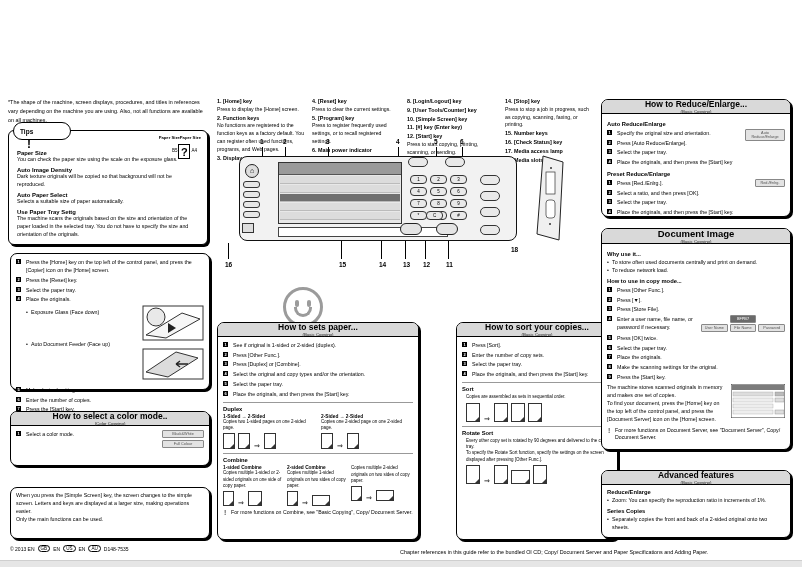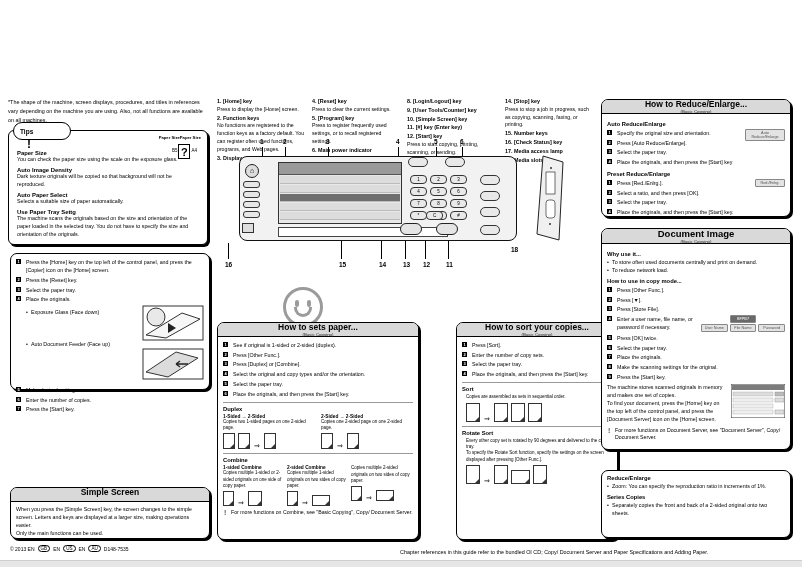--- a/index.html
+++ b/index.html
@@ -382,25 +382,37 @@
         </div>
       </div>
       <ol class="steps" style="margin-top:2px;">
         <li><span class="sq">5</span><span>Make desired settings.</span></li>
         <li><span class="sq">6</span><span>Enter the number of copies.</span></li>
         <li><span class="sq">7</span><span>Press the [Start] key.</span></li>
       </ol>
     </div>
   </div>
 
+  <div class="panel" style="left:10px;top:411px;width:200px;height:55px;">
+    <div class="panel-head">
+      <h2>How to select a color mode..</h2>
+      <div class="panel-ref">(Color Copying)</div>
+    </div>
+    <div class="panel-body" style="display:flex;">
+      <ol class="steps" style="flex:1;">
+        <li><span class="sq">1</span><span>Select a color mode.</span></li>
+      </ol>
+      <div style="width:42px;">
+        <div class="minibtn">Black&amp;White</div>
+        <div class="minibtn" style="margin-top:2px;">Full Colour</div>
+      </div>
+    </div>
+  </div>
 
   <div class="panel" style="left:10px;top:487px;width:200px;height:52px;">
-    <div class="panel-head">
-      <h2>Simple Screen</h2>
-    </div>
     <div class="panel-body">
       <div class="txt" style="white-space:pre-line;">When you press the [Simple Screen] key, the screen changes to the simple screen. Letters and keys are displayed at a larger size, making operations easier.
 Only the main functions can be used.</div>
     </div>
   </div>
 
   <div class="footer-left">
     <span>© 2013 EN</span>
     <span class="oval">GB</span>
     <span>EN</span>
@@ -603,20 +615,24 @@
             <rect x="2" y="26" width="40" height="4" fill="#eee" stroke="#aaa" stroke-width=".4"></rect>
             <rect x="44" y="26" width="9" height="4" fill="#ddd" stroke="#888" stroke-width=".4"></rect>
           </svg>
         </div>
       </div>
       <div class="note">For more functions on Document Server, see "Document Server", Copy/ Document Server.</div>
     </div>
   </div>
 
   <div class="panel" style="left:601px;top:470px;width:190px;height:68px;">
+    <div class="panel-head">
+      <h2>Advanced features</h2>
+      <div class="panel-ref">(Basic Copying)</div>
+    </div>
     <div class="panel-body">
       <div class="sub-h" style="margin-top:0;">Reduce/Enlarge</div>
       <div class="bullet">Zoom: You can specify the reproduction ratio in increments of 1%.</div>
       <div class="sub-h">Series Copies</div>
       <div class="bullet">Separately copies the front and back of a 2-sided original onto two sheets.</div>
     </div>
   </div>
 
 </div>
 

